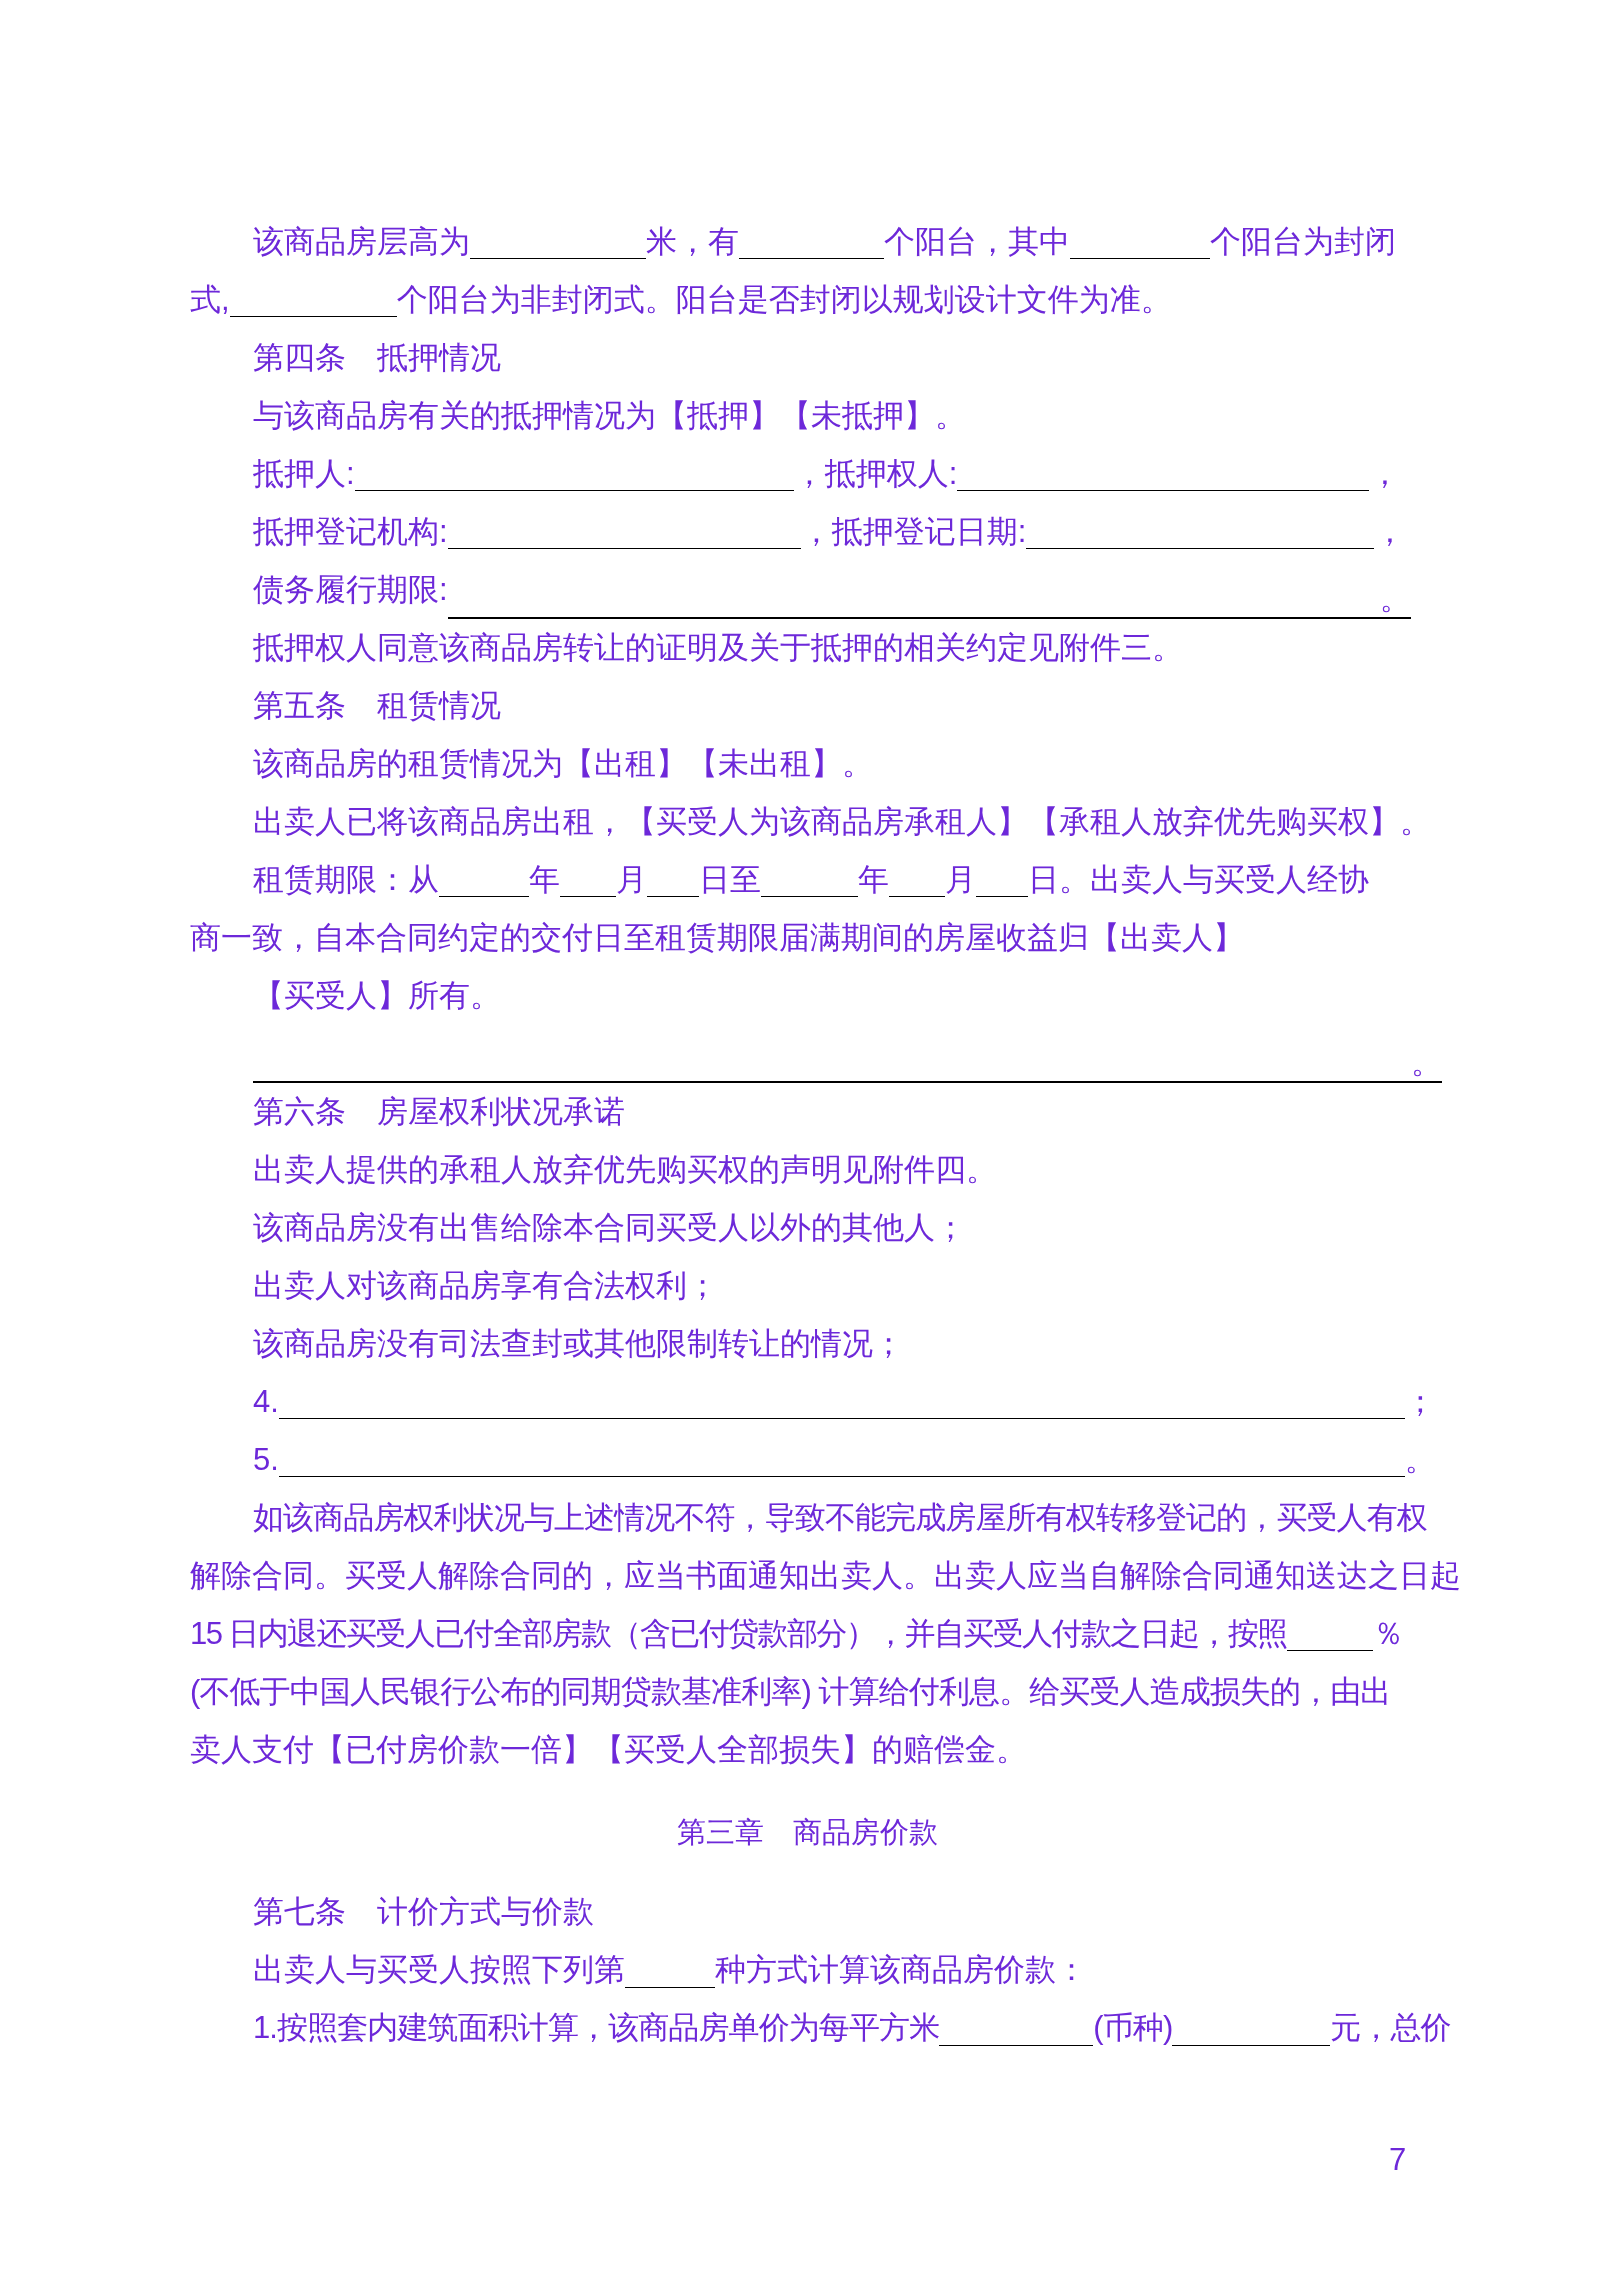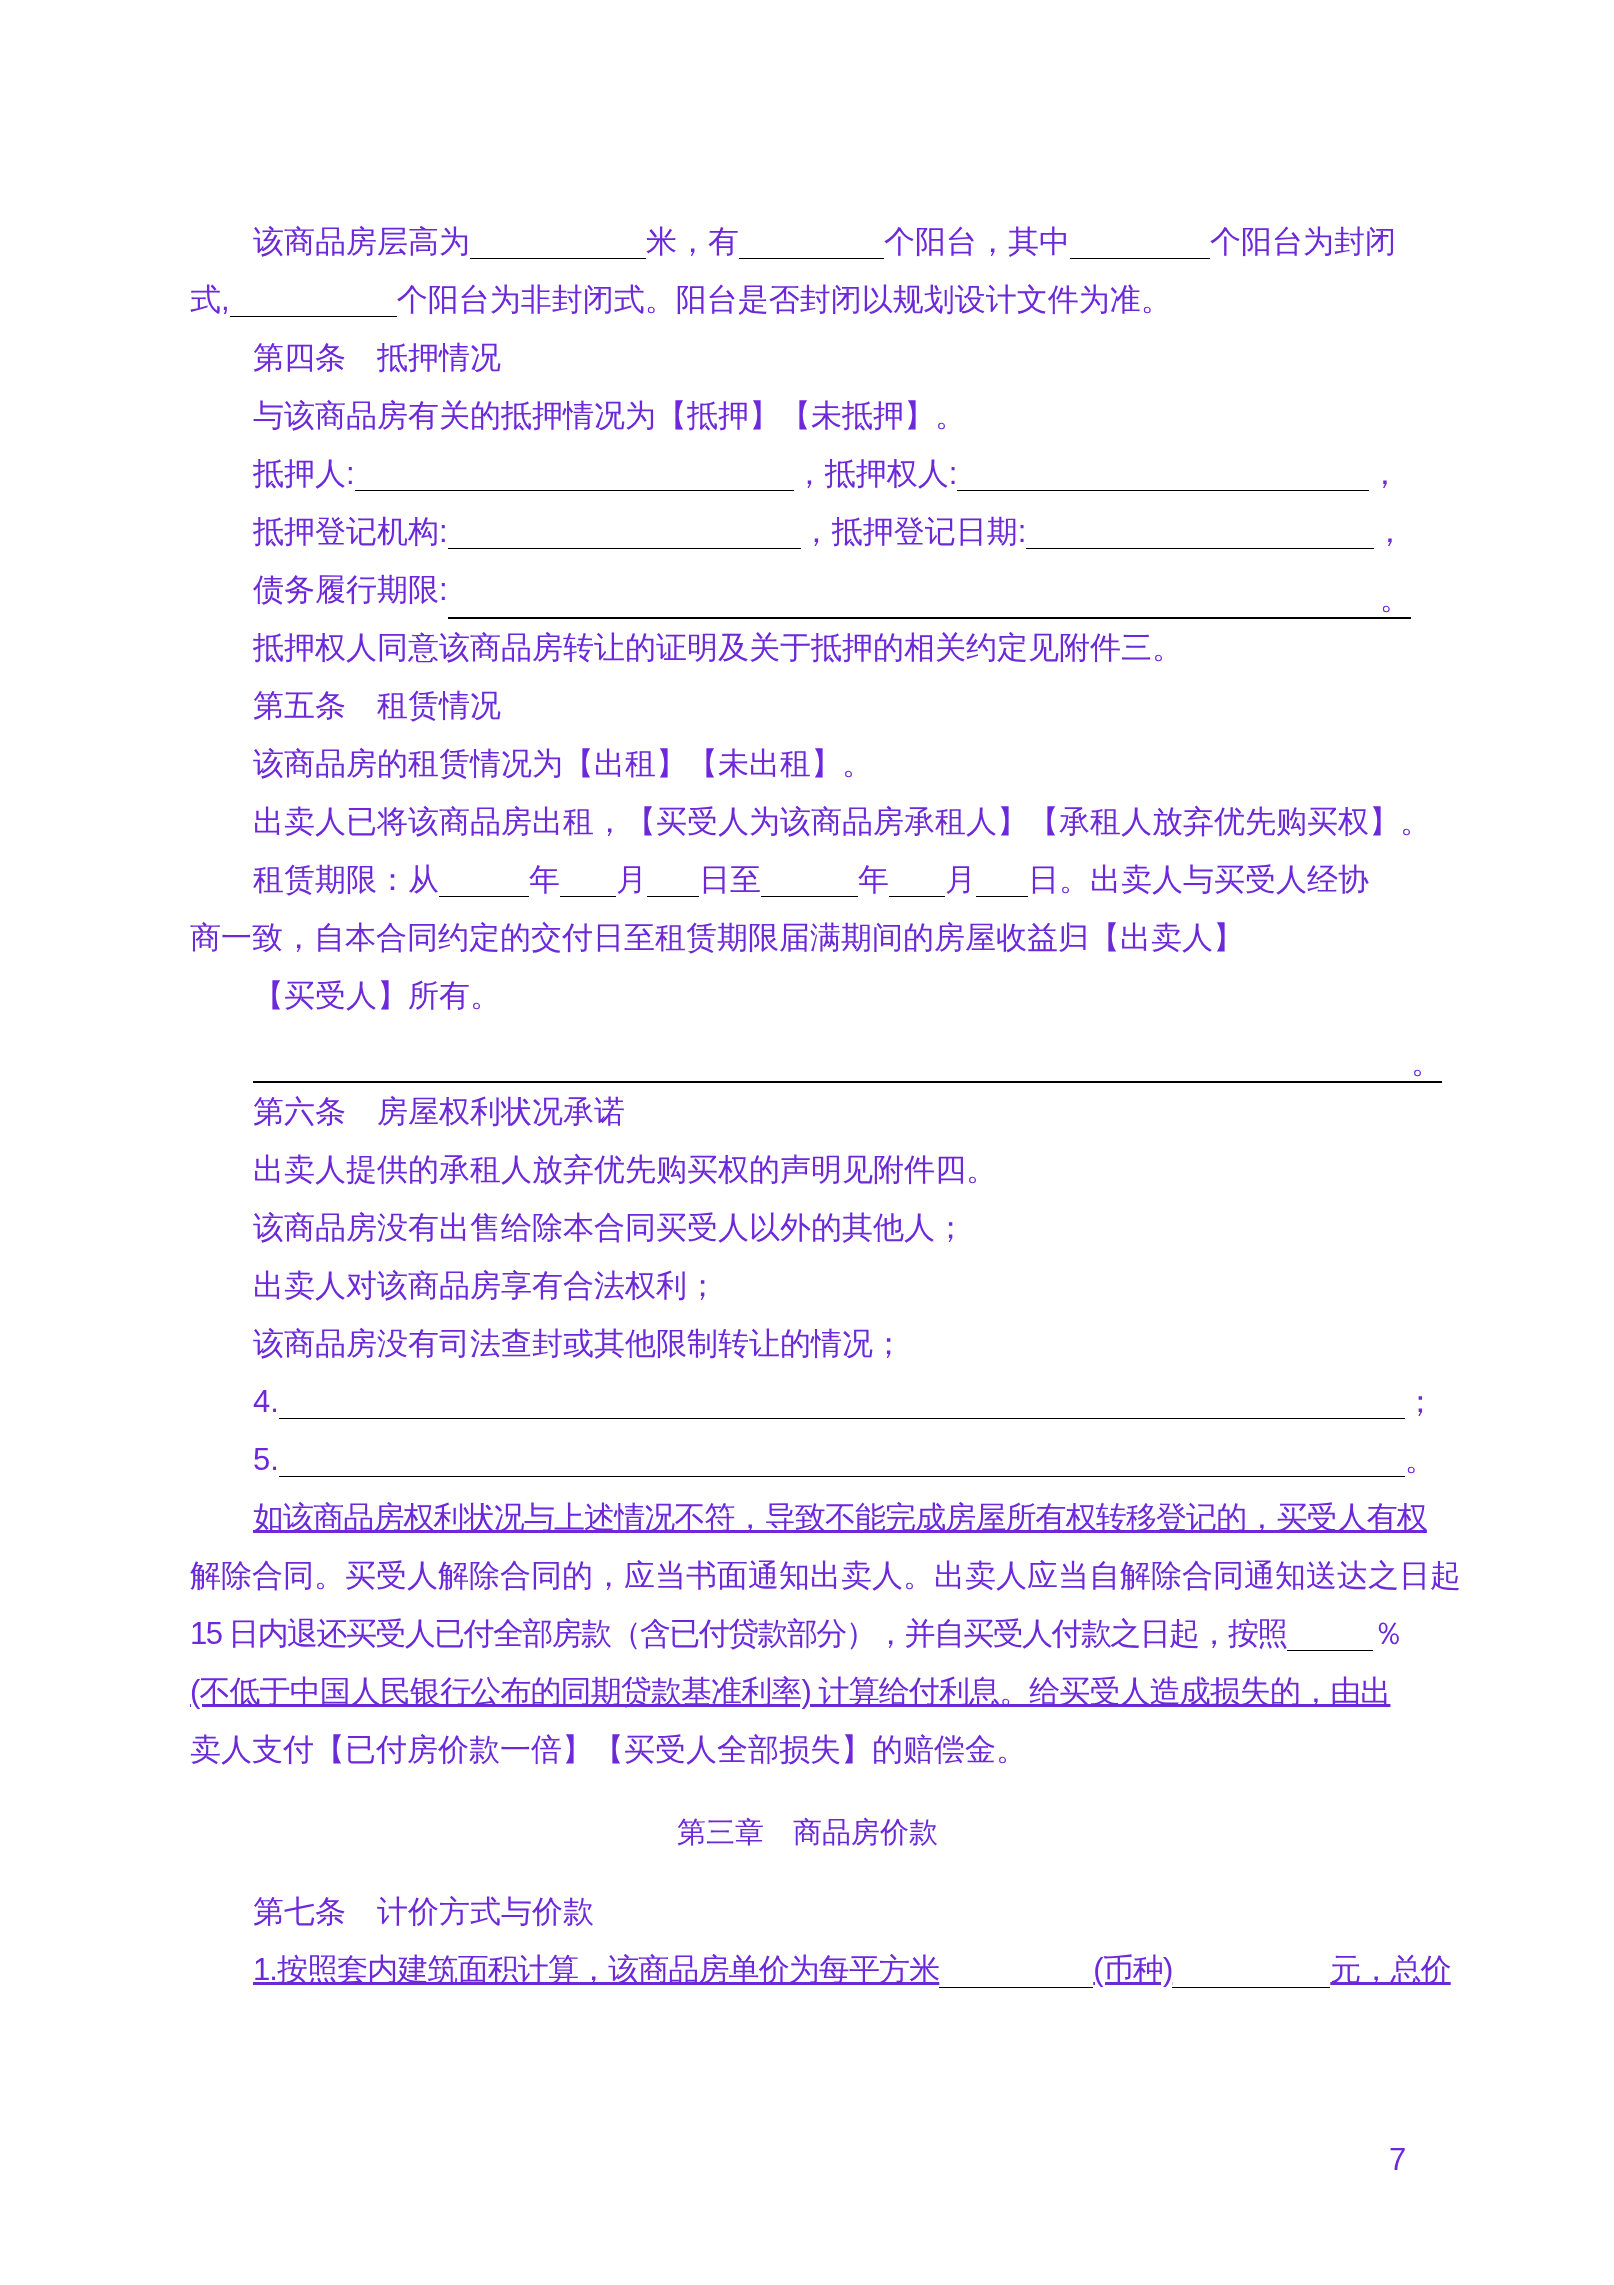--- a/index.html
+++ b/index.html
@@ -18,21 +18,21 @@
     left:190px;top:213px;
     width:1262px;
   }
   .line{
     margin:0;padding:0;
     height:58px;line-height:58px;
     font-size:31px;
     white-space:nowrap;
   }
   .indent{padding-left:63px;}
-  .tight{letter-spacing:-0.9px;text-decoration:underline;}
+  .tight{letter-spacing:-0.9px;}
   .tight2{letter-spacing:-1.6px;}
   .blank{
     display:inline-block;
     height:27px;
     border-bottom:1.8px solid #000;
     vertical-align:-7.2px;
   }
   .ulwrap{
     display:inline-block;
     border-bottom:2.7px solid #000;
@@ -113,20 +113,21 @@
     <p class="line tight2"><span>15 日内退还买受人已付全部房款（含已付贷款部分），并自买受人付款之日起，按照</span><span class="blank" style="width:86px"></span><span>％</span></p>
 
     <p class="line tight"><span>(不低于中国人民银行公布的同期贷款基准利率) 计算给付利息。给买受人造成损失的，由出</span></p>
 
     <p class="line"><span>卖人支付【已付房价款一倍】【买受人全部损失】的赔偿金。</span></p>
 
     <p class="line chapter"><span>第三章　商品房价款</span></p>
 
     <p class="line indent clause-seven"><span>第七条　计价方式与价款</span></p>
 
+    <p class="line indent"><span>出卖人与买受人按照下列第</span><span class="blank" style="width:90px"></span><span>种方式计算该商品房价款：</span></p>
 
     <p class="line indent tight"><span>1.按照套内建筑面积计算，该商品房单价为每平方米</span><span class="blank" style="width:154px"></span><span>(币种)</span><span class="blank" style="width:158px"></span><span>元，总价</span></p>
 
   </div>
 
   <div class="pageno">7</div>
 </div>
 
 
 </body></html>

